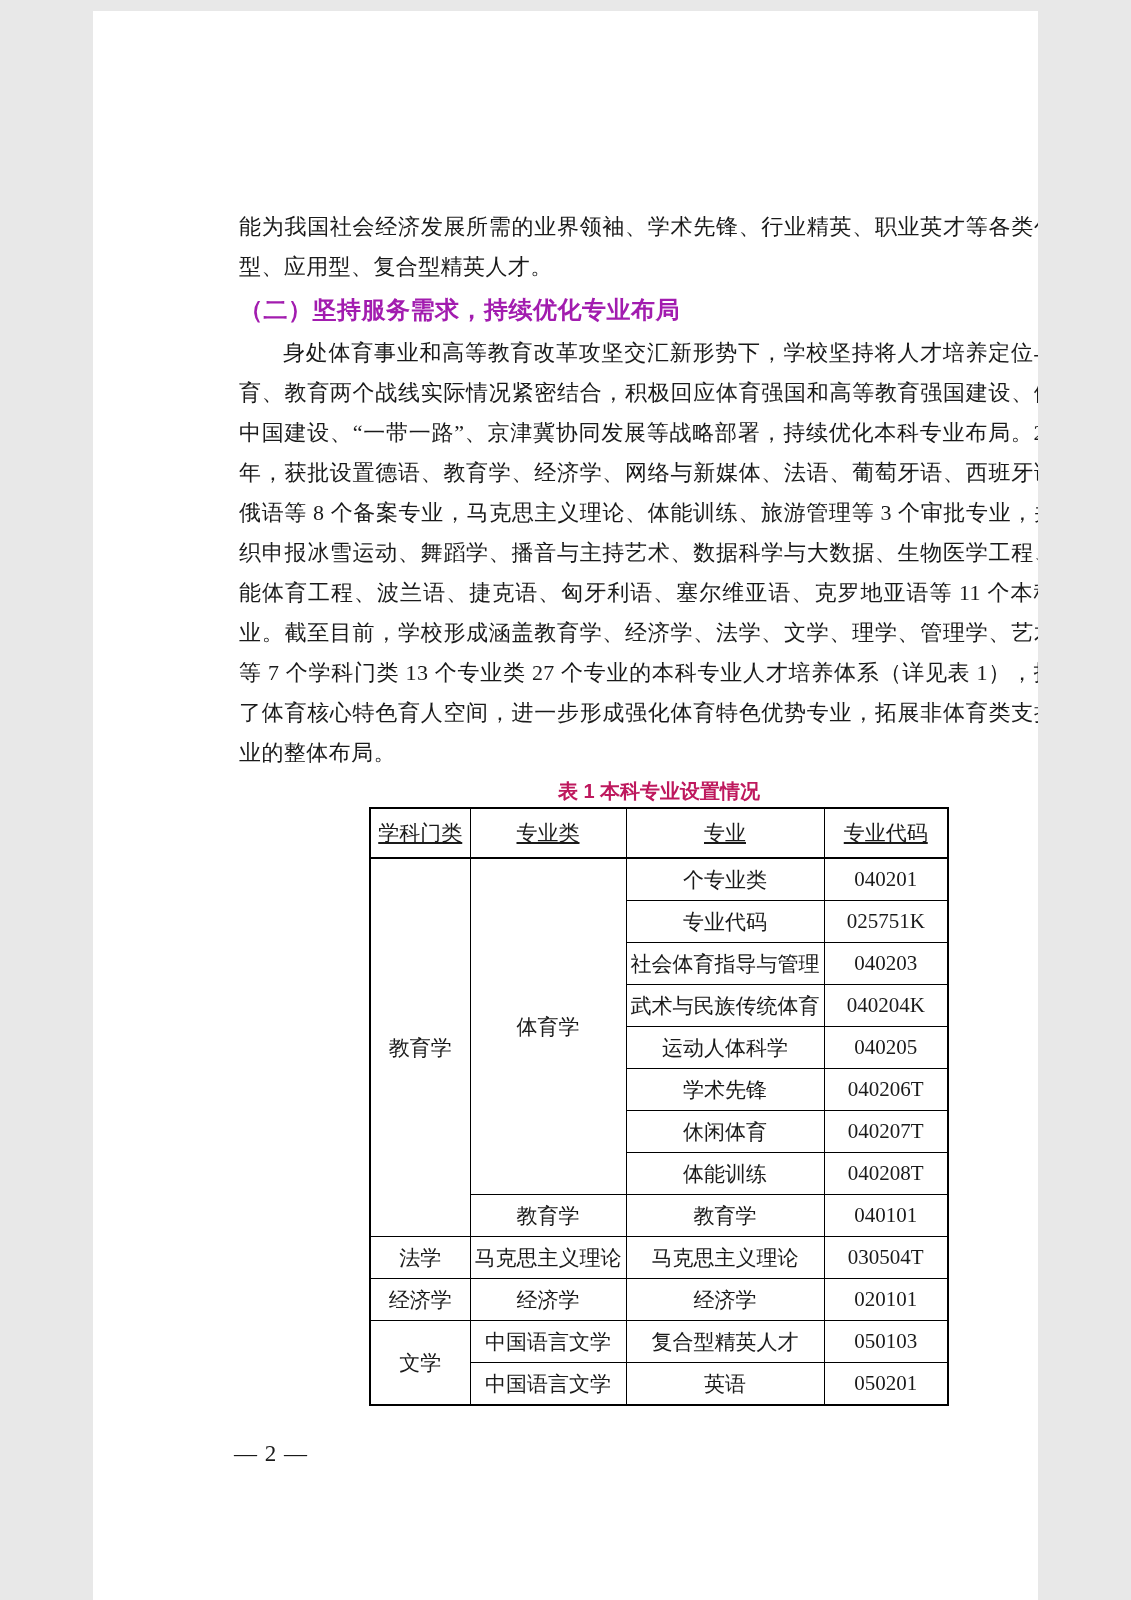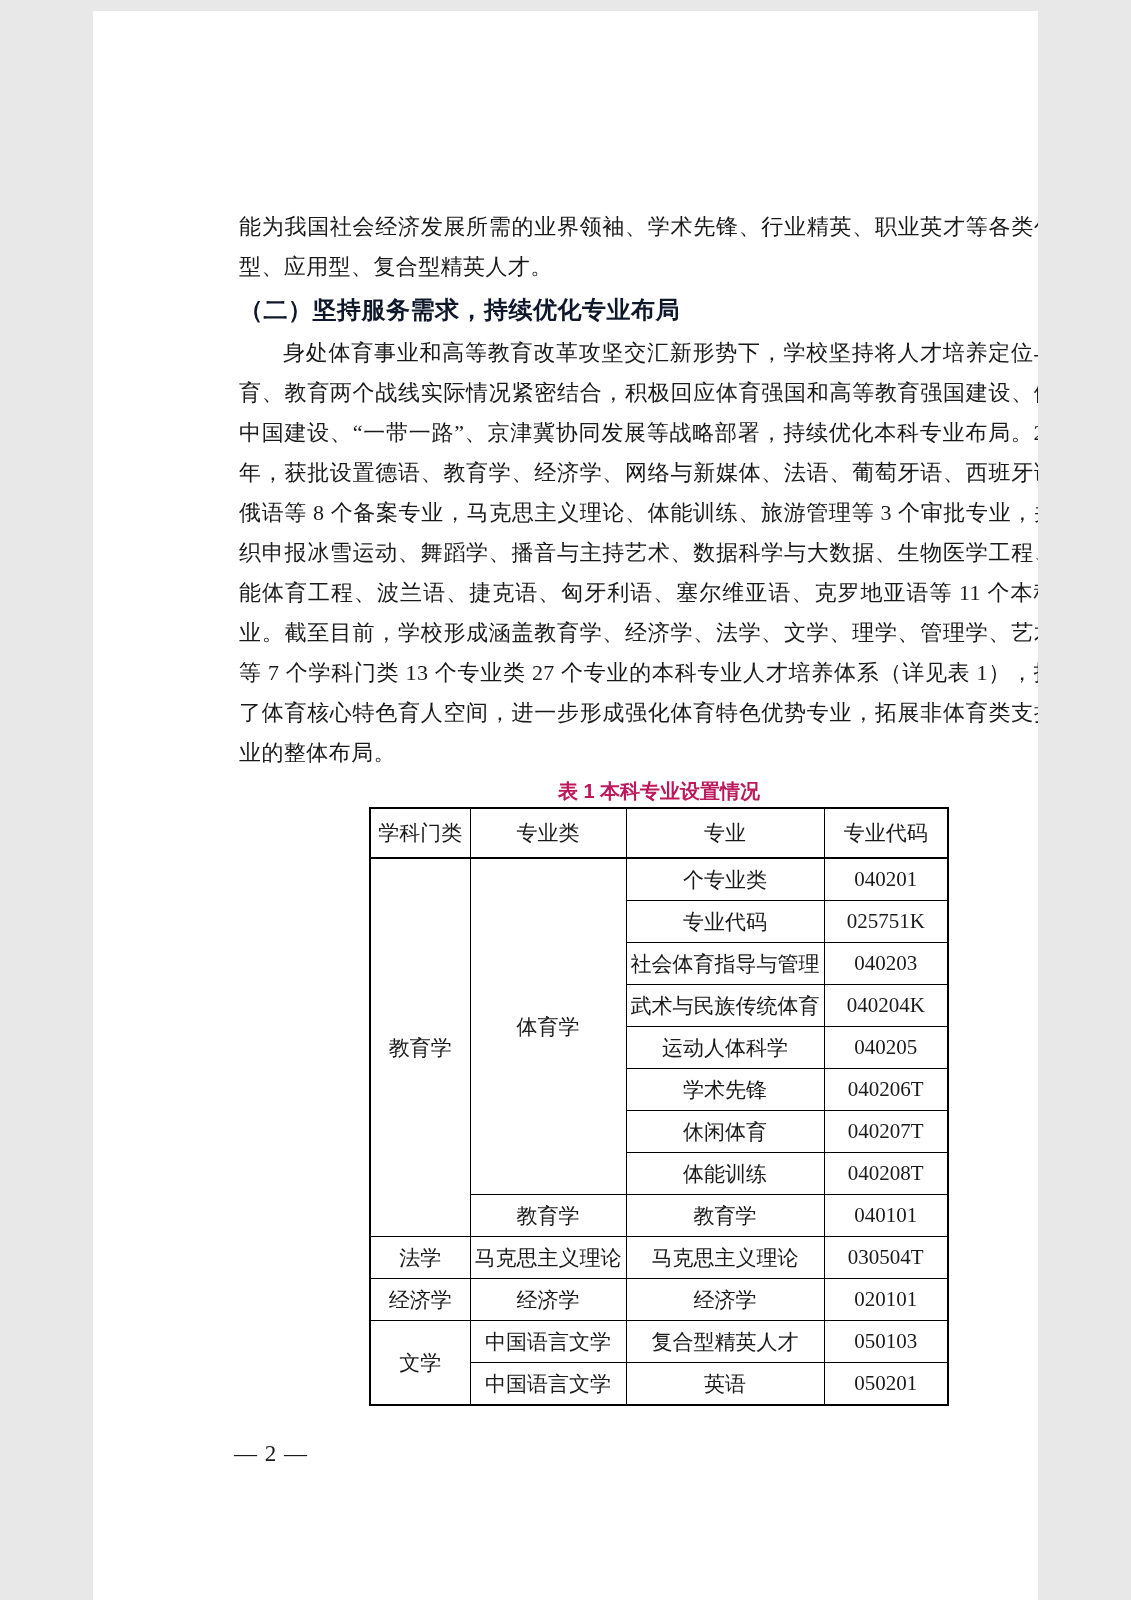--- a/index.html
+++ b/index.html
@@ -25,21 +25,21 @@
     text-align: justify;
     letter-spacing: 0.4px;
     margin: 0;
   }
   .section-heading {
     font-size: 24px;
     line-height: 46px;
     margin: 0;
     font-weight: 700;
     letter-spacing: 0.5px;
-    color: #0f172a;
+    color: #a21caf;
     font-family: "Liberation Sans", sans-serif;
   }
   .body-para { text-indent: 2em; }
   .table-caption {
     text-align: center;
     font-weight: 700;
     font-size: 20px;
     line-height: 28px;
     margin-top: 4px;
     font-family: "Liberation Sans", sans-serif;
@@ -57,20 +57,21 @@
     vertical-align: middle;
     font-size: 21px;
     font-weight: normal;
     padding: 0 4px;
     overflow: hidden;
     white-space: nowrap;
   }
   table.majors thead th {
     height: 48px;
     border-bottom: 2px solid #000;
+    text-decoration: underline;
   }
   table.majors tbody td { height: 41px; }
   .page-number {
     position: absolute;
     left: 141px;
     top: 1430px;
     font-size: 23px;
     letter-spacing: 1px;
     color: #1a1a1a;
   }

